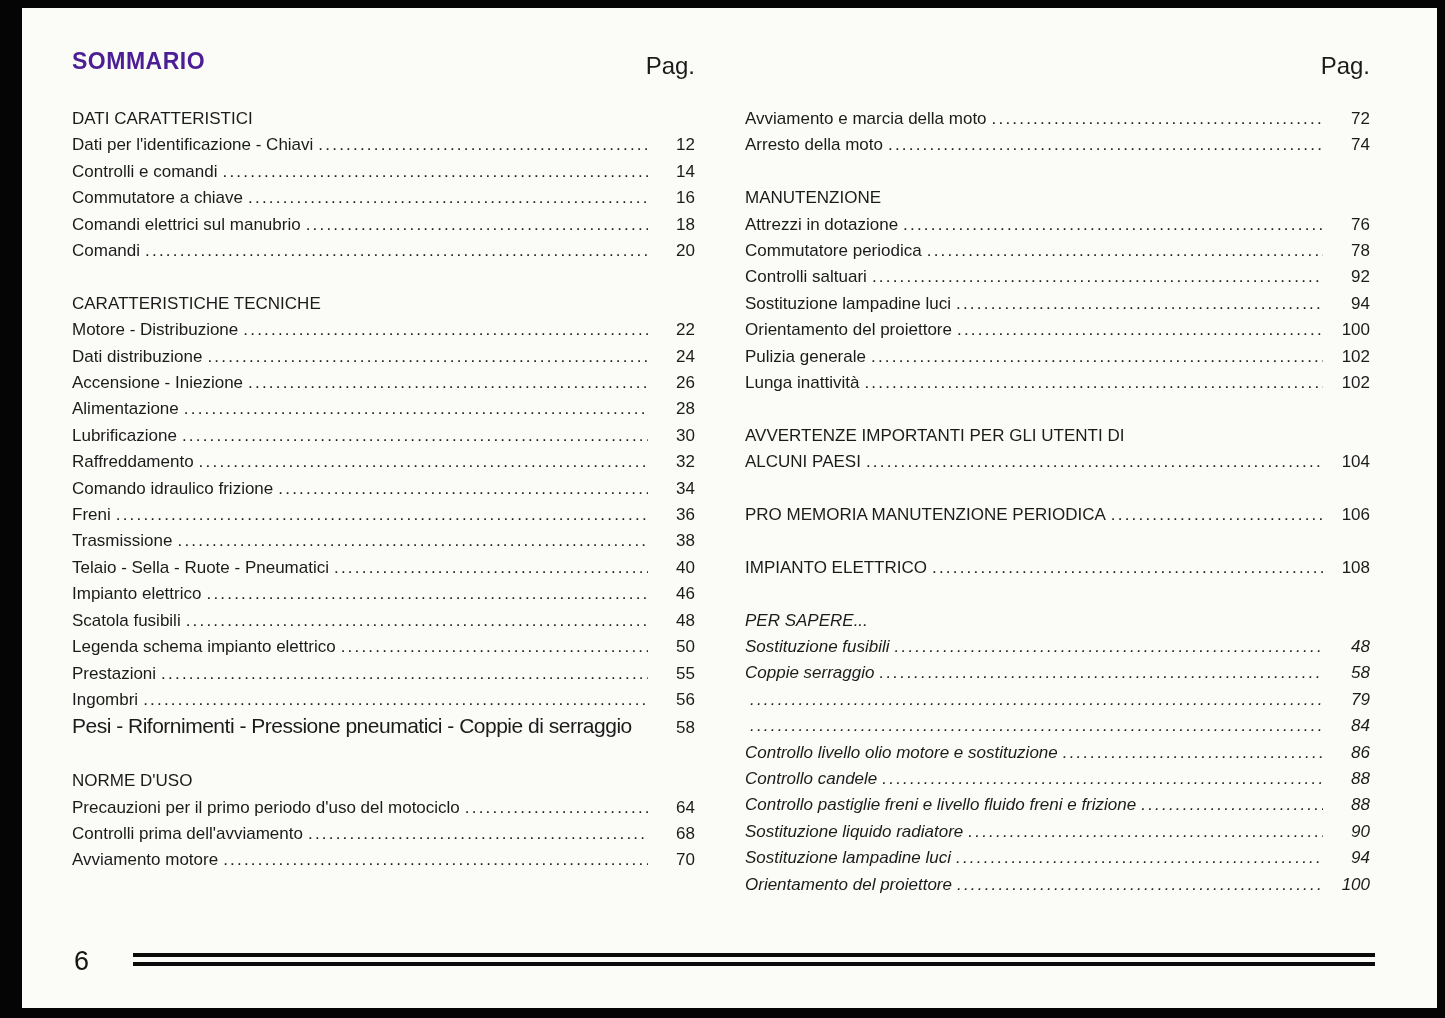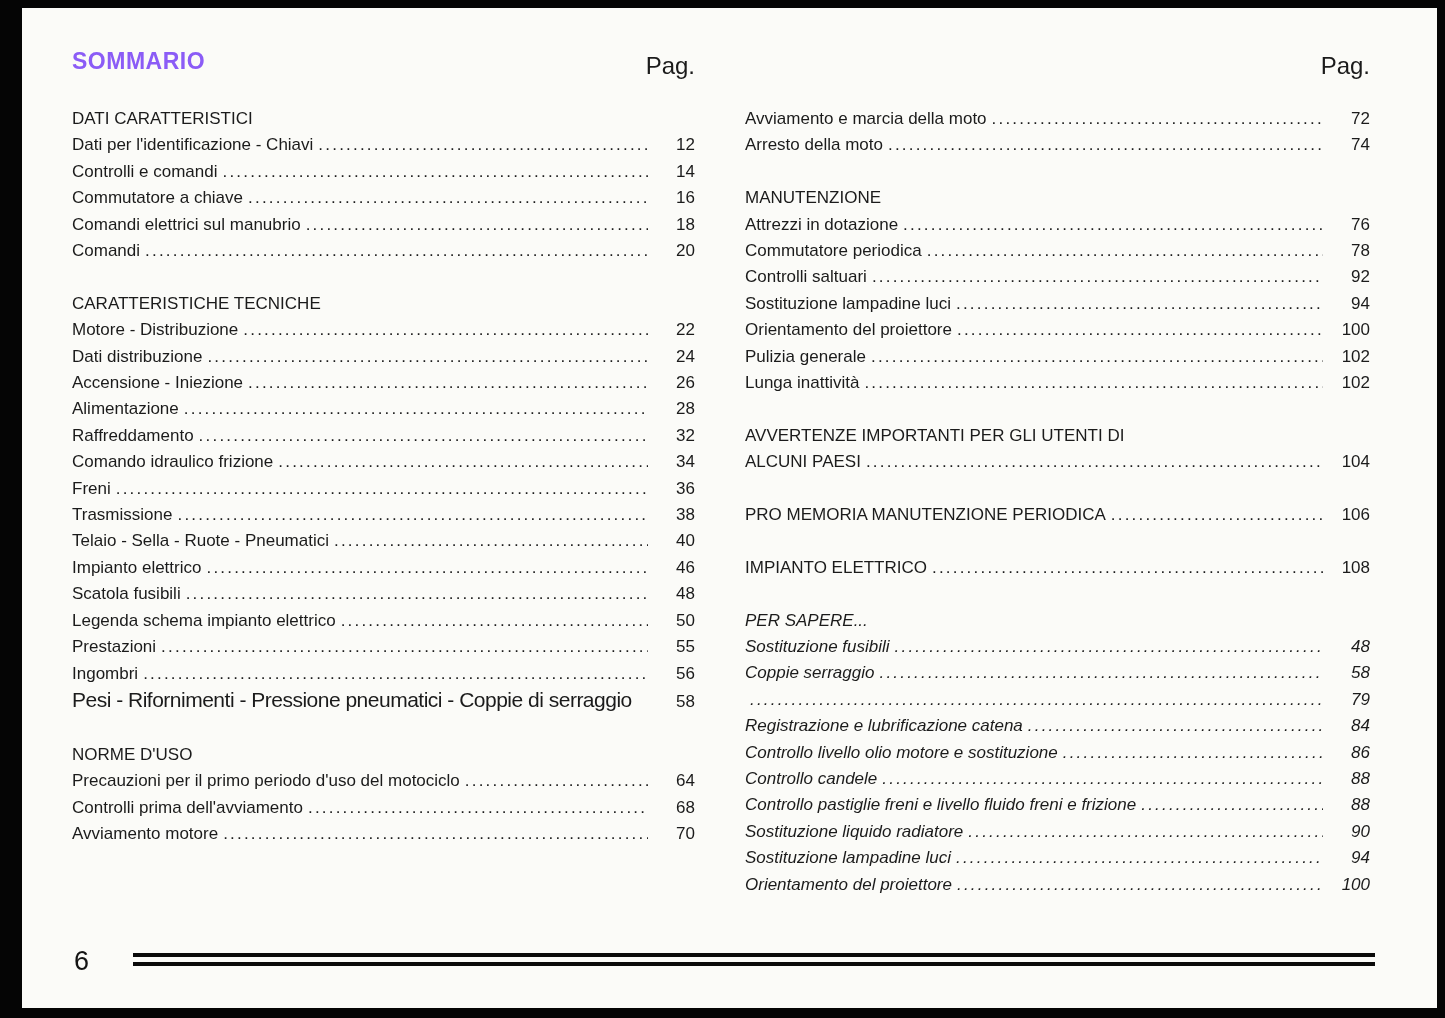--- a/index.html
+++ b/index.html
@@ -18,21 +18,21 @@
     color: #1b1b1b;
   }
   
   .page-title {
     position: absolute;
     top: 40px; left: 50px;
     margin: 0;
     font-size: 23px;
     font-weight: bold;
     letter-spacing: 0.5px;
-    color: #8b5cf6;
+    color: #4c1d95;
   }
   .pag {
     position: absolute;
     top: 44px;
     width: 102px;
     text-align: right;
     font-size: 24px;
   }
   .pag-left  { left: 571px; }
   .pag-right { left: 1246px; }
@@ -158,20 +158,25 @@
             <span class="toc-label">Accensione - Iniezione</span>
             <span class="toc-dots"></span>
             <span class="toc-page">26</span>
           </div>
           <div class="toc-row">
             <span class="toc-label">Alimentazione</span>
             <span class="toc-dots"></span>
             <span class="toc-page">28</span>
           </div>
           <div class="toc-row">
+            <span class="toc-label">Lubrificazione</span>
+            <span class="toc-dots"></span>
+            <span class="toc-page">30</span>
+          </div>
+          <div class="toc-row">
             <span class="toc-label">Raffreddamento</span>
             <span class="toc-dots"></span>
             <span class="toc-page">32</span>
           </div>
           <div class="toc-row">
             <span class="toc-label">Comando idraulico frizione</span>
             <span class="toc-dots"></span>
             <span class="toc-page">34</span>
           </div>
           <div class="toc-row">
@@ -325,21 +330,20 @@
           <div class="toc-row">
             <span class="toc-label">Coppie serraggio</span>
             <span class="toc-dots"></span>
             <span class="toc-page">58</span>
           </div>
           <div class="toc-row">
             <span class="toc-dots"></span>
             <span class="toc-page">79</span>
           </div>
           <div class="toc-row">
-            <span class="toc-label">Registrazione e lubrificazione catena</span>
             <span class="toc-dots"></span>
             <span class="toc-page">84</span>
           </div>
           <div class="toc-row">
             <span class="toc-label">Controllo livello olio motore e sostituzione</span>
             <span class="toc-dots"></span>
             <span class="toc-page">86</span>
           </div>
           <div class="toc-row">
             <span class="toc-label">Controllo candele</span>

